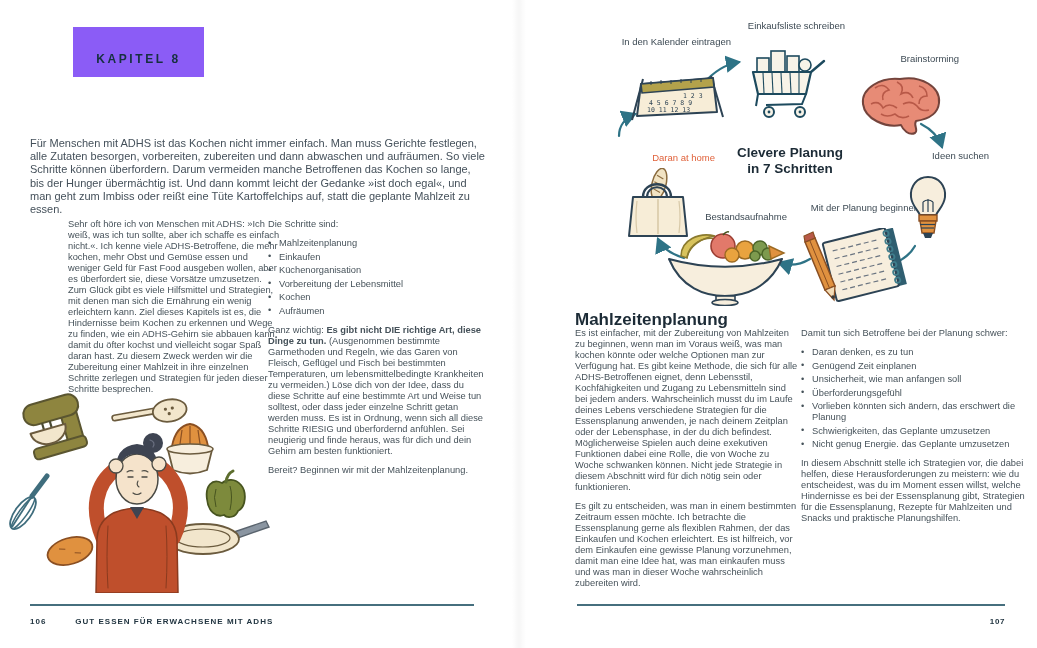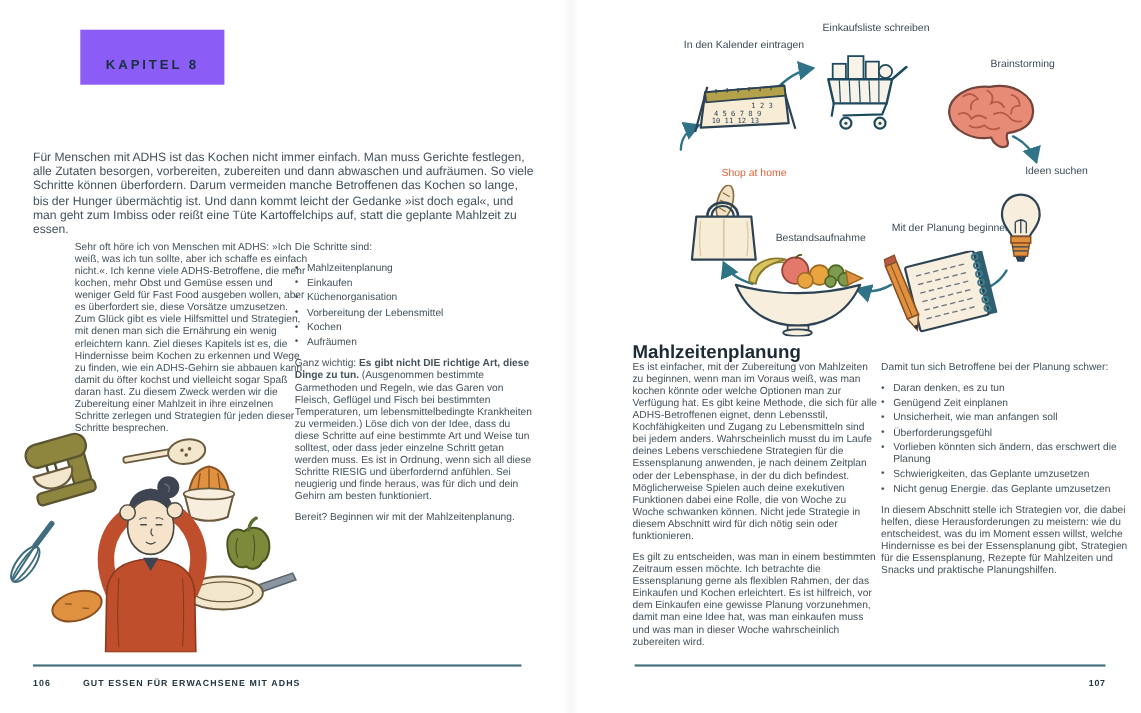--- a/index.html
+++ b/index.html
@@ -183,21 +183,25 @@
         <path d="M165,258 C152,254 143,248 139,239" marker-end="url(#ah)"></path>
       </g>
     </svg>
 
     <div class="dlabel" style="left:96px;top:36px;width:116px">In den Kalender eintragen</div>
     <div class="dlabel" style="left:211px;top:20px;width:115px">Einkaufsliste schreiben</div>
     <div class="dlabel" style="left:330px;top:53px;width:110px">Brainstorming</div>
     <div class="dlabel" style="left:360px;top:150px;width:110px">Ideen suchen</div>
     <div class="dlabel" style="left:288px;top:202px;width:112px">Mit der Planung beginnen</div>
     <div class="dlabel" style="left:146px;top:211px;width:122px">Bestandsaufnahme</div>
-    <div class="dlabel orange" style="left:86px;top:152px;width:110px">Shop at home</div>
+    <div class="dlabel orange" style="left:86px;top:152px;width:110px">Daran at home</div>
+    <div class="dtitle">
+      <div>Clevere Planung</div>
+      <div>in 7 Schritten</div>
+    </div>
 
     <svg class="dsvg" style="left:108px;top:64px;width:100px;height:66px" viewBox="0 0 100 66">
       <path d="M16,15 L5,56" stroke="#2d4354" stroke-width="2" fill="none"></path>
       <path d="M84,12 L96,53" stroke="#2d4354" stroke-width="2" fill="none"></path>
       <path d="M14,20 L86,14 L90,48 L10,52 Z" fill="#f7edd7" stroke="#2d4354" stroke-width="2" stroke-linejoin="round"></path>
       <path d="M14,20 L86,14 L87,23 L15,29 Z" fill="#b3a24b" stroke="#2d4354" stroke-width="1.6"></path>
       <g stroke="#2d4354" stroke-width="1">
         <line x1="24" y1="17" x2="24" y2="21"></line>
           <line x1="34" y1="16" x2="34" y2="20"></line>
         <line x1="44" y1="16" x2="44" y2="20"></line>

